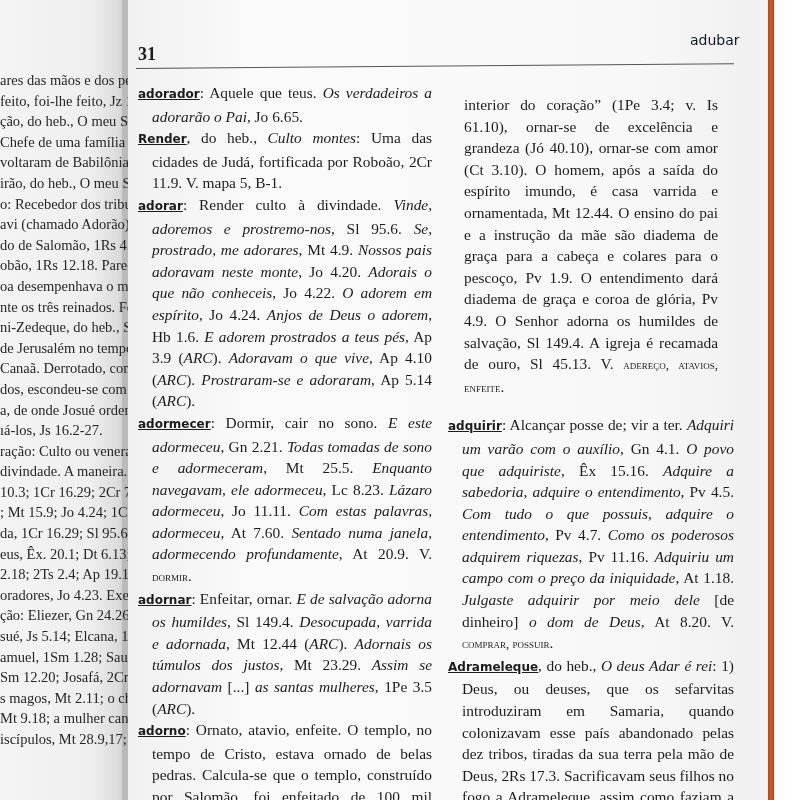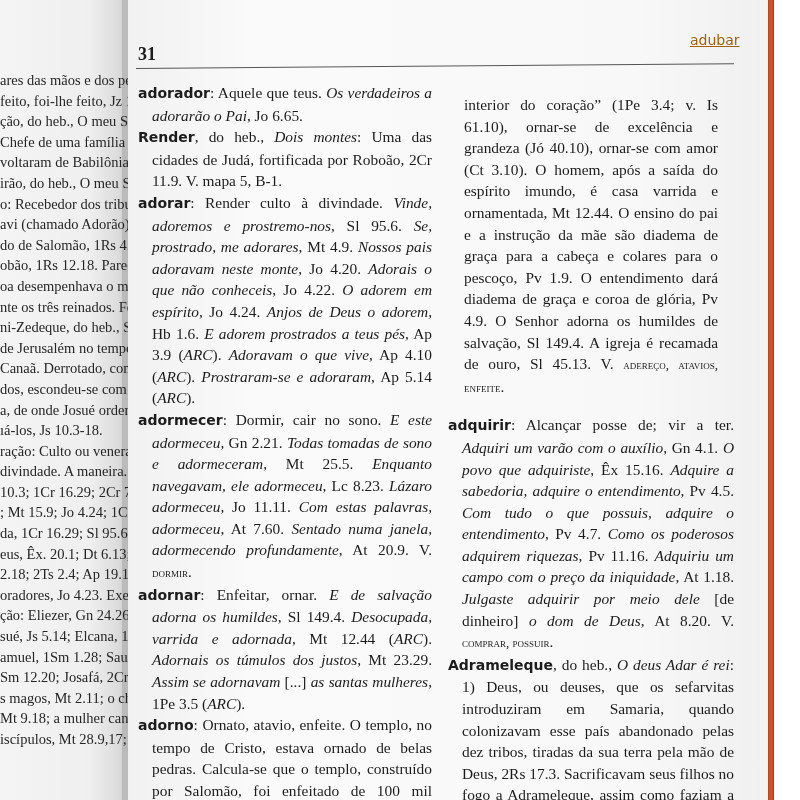--- a/index.html
+++ b/index.html
@@ -34,36 +34,36 @@
   }
   .edge-white { position: absolute; left: 760px; top: 0; width: 8px; height: 800px; background: #f3f3f3; }
   .outside { position: absolute; left: 774px; top: 0; width: 26px; height: 800px; background: #ffffff; }
 
   .header-num {
     position: absolute; left: 138px; top: 44px; font-weight: bold; font-size: 18px;
     font-family: "Liberation Serif", serif;
   }
   .header-word {
     position: absolute; left: 690px; top: 32px; font-size: 14px;
-    font-family: "DejaVu Sans", sans-serif; color: #a16207; text-decoration: underline;
+    font-family: "DejaVu Sans", sans-serif; color: #0f172a;
   }
   .header-rule {
     position: absolute; left: 136px; top: 68px; width: 598px; height: 0;
     border-top: 1.5px solid #555;
     transform: rotate(-0.45deg); transform-origin: left center;
   }
   .col {
     position: absolute; top: 82px;
     font-family: "Liberation Serif", serif; font-size: 15.4px; line-height: 21.6px;
     text-align: justify; hyphens: manual;
   }
   .col.c1 { left: 138px; width: 294px; }
   .col.c2 { left: 448px; width: 286px; top: 78px; }
   .entry { padding-left: 14px; text-indent: -14px; margin: 0; }
-  .hw { font-weight: bold; font-family: "DejaVu Sans", sans-serif; font-size: 14px; }
+  .hw { font-weight: bold; font-family: "DejaVu Sans", sans-serif; font-size: 12px; text-decoration: underline; }
   .it { font-style: italic; }
   .sc { font-variant: small-caps; font-size: 13px; }
   .cont { margin: 16px; padding-left: 0; }
 </style>
 </head>
 <body>
 
 <div class="left-page">
   <div class="lines" id="left-lines">
       <div>ares das mãos e dos pés. G</div>
@@ -76,21 +76,21 @@
       <div>avi (chamado Adorão). 2Sm</div>
       <div>do de Salomão, 1Rs 4.6; e n</div>
       <div>obão, 1Rs 12.18. Parece qu</div>
       <div>oa desempenhava o mesm</div>
       <div>nte os três reinados. Foi ape</div>
       <div>ni-Zedeque, do heb., Senhor</div>
       <div> de Jerusalém no tempo da c</div>
       <div>Canaã. Derrotado, com seu</div>
       <div>dos, escondeu-se com eles</div>
       <div>a, de onde Josué ordenou m</div>
-      <div>ıá-los, Js 10.3-18.</div>
+      <div>ıá-los, Js 16.2-27.</div>
       <div>ração: Culto ou veneração p</div>
       <div> divindade. A maneira. Êx 4</div>
       <div> 10.3; 1Cr 16.29; 2Cr 7.3; N</div>
       <div>; Mt 15.9; Jo 4.24; 1Co 11.1</div>
       <div>da, 1Cr 16.29; Sl 95.6; 99.5; Sl</div>
       <div>eus, Êx. 20.1; Dt 6.13; Mt 4.1</div>
       <div> 2.18; 2Ts 2.4; Ap 19.10. Deu</div>
       <div>oradores, Jo 4.23. Exemplos</div>
       <div>ção: Eliezer, Gn 24.26; Jacó, H</div>
       <div>sué, Js 5.14; Elcana, 1Sm 1.3</div>
@@ -107,21 +107,21 @@
 <div class="edge-white"></div>
 <div class="page-edge"></div>
 <div class="outside"></div>
 
 <div class="header-num">31</div>
 <div class="header-word">adubar</div>
 <div class="header-rule"></div>
 
 <div class="col c1" id="col1">
     <p class="entry"><span class="hw">adorador</span><span>: </span><span>Aquele que teus. </span><span class="it">Os verdadeiros a adorarão o Pai</span><span>, Jo 6.65.</span></p>
-    <p class="entry"><span class="hw">Render</span><span>, </span><span>do heb., </span><span class="it">Dois montes</span><span>: Uma das cidades de Judá, fortificada por Roboão, 2Cr 11.9. V. mapa 5, B-1.</span></p>
+    <p class="entry"><span class="hw">Render</span><span>, </span><span>do heb., </span><span class="it">Culto montes</span><span>: Uma das cidades de Judá, fortificada por Roboão, 2Cr 11.9. V. mapa 5, B-1.</span></p>
     <p class="entry"><span class="hw">adorar</span><span>: </span><span>Render culto à divindade. </span><span class="it">Vinde, adoremos e prostremo-nos</span><span>, Sl 95.6. </span><span class="it">Se, prostrado, me adorares</span><span>, Mt 4.9. </span><span class="it">Nossos pais adoravam neste monte</span><span>, Jo 4.20. </span><span class="it">Adorais o que não conheceis</span><span>, Jo 4.22. </span><span class="it">O adorem em espírito</span><span>, Jo 4.24. </span><span class="it">Anjos de Deus o adorem</span><span>, Hb 1.6. </span><span class="it">E adorem prostrados a teus pés</span><span>, Ap 3.9 (</span><span class="it">ARC</span><span>). </span><span class="it">Adoravam o que vive</span><span>, Ap 4.10 (</span><span class="it">ARC</span><span>). </span><span class="it">Prostraram-se e adoraram</span><span>, Ap 5.14 (</span><span class="it">ARC</span><span>).</span></p>
     <p class="entry"><span class="hw">adormecer</span><span>: </span><span>Dormir, cair no sono. </span><span class="it">E este adormeceu</span><span>, Gn 2.21. </span><span class="it">Todas tomadas de sono e adormeceram</span><span>, Mt 25.5. </span><span class="it">Enquanto navegavam, ele adormeceu</span><span>, Lc 8.23. </span><span class="it">Lázaro adormeceu</span><span>, Jo 11.11. </span><span class="it">Com estas palavras, adormeceu</span><span>, At 7.60. </span><span class="it">Sentado numa janela, adormecendo profundamente</span><span>, At 20.9. V. </span><span class="sc">dormir</span><span>.</span></p>
     <p class="entry"><span class="hw">adornar</span><span>: </span><span>Enfeitar, ornar. </span><span class="it">E de salvação adorna os humildes</span><span>, Sl 149.4. </span><span class="it">Desocupada, varrida e adornada</span><span>, Mt 12.44 (</span><span class="it">ARC</span><span>). </span><span class="it">Adornais os túmulos dos justos</span><span>, Mt 23.29. </span><span class="it">Assim se adornavam</span><span> [...] </span><span class="it">as santas mulheres</span><span>, 1Pe 3.5 (</span><span class="it">ARC</span><span>).</span></p>
     <p class="entry"><span class="hw">adorno</span><span>: </span><span>Ornato, atavio, enfeite. O templo, no tempo de Cristo, estava ornado de belas pedras. Calcula-se que o templo, construído por Salomão, foi enfeitado de 100 mil talentos de ouro e 1 milhão de talentos de prata, além das pedras preciosas em abundância. A história desse templo demonstra cabalmente que não se alcançam os objetos espirituais por meio da ostentação de grandeza terrestre. Babi-</span></p>
   </div>
 <div class="col c2" id="col2">
     <p class="cont"><span>interior do coração” (1Pe 3.4; v. Is 61.10), ornar-se de excelência e grandeza (Jó 40.10), ornar-se com amor (Ct 3.10). O homem, após a saída do espírito imundo, é casa varrida e ornamentada, Mt 12.44. O ensino do pai e a instrução da mãe são diadema de graça para a cabeça e colares para o pescoço, Pv 1.9. O entendimento dará diadema de graça e coroa de glória, Pv 4.9. O Senhor adorna os humildes de salvação, Sl 149.4. A igreja é recamada de ouro, Sl 45.13. V. </span><span class="sc">adereço, atavios, enfeite</span><span>.</span></p>
     <p class="entry"><span class="hw">adquirir</span><span>: </span><span>Alcançar posse de; vir a ter. </span><span class="it">Adquiri um varão com o auxílio</span><span>, Gn 4.1. </span><span class="it">O povo que adquiriste</span><span>, Êx 15.16. </span><span class="it">Adquire a sabedoria, adquire o entendimento</span><span>, Pv 4.5. </span><span class="it">Com tudo o que possuis, adquire o entendimento</span><span>, Pv 4.7. </span><span class="it">Como os poderosos adquirem riquezas</span><span>, Pv 11.16. </span><span class="it">Adquiriu um campo com o preço da iniquidade</span><span>, At 1.18. </span><span class="it">Julgaste adquirir por meio dele</span><span> [de dinheiro] </span><span class="it">o dom de Deus</span><span>, At 8.20. V. </span><span class="sc">comprar, possuir</span><span>.</span></p>
     <p class="entry"><span class="hw">Adrameleque</span><span>, </span><span>do heb., </span><span class="it">O deus Adar é rei</span><span>: 1) Deus, ou deuses, que os sefarvitas introduziram em Samaria, quando colonizavam esse país abandonado pelas dez tribos, tiradas da sua terra pela mão de Deus, 2Rs 17.3. Sacrificavam seus filhos no fogo a Adrameleque, assim como faziam a Moloque. 2) Um dos dois filhos de Senaqueribe, rei da Assíria, que mataram seu pai, quando este adorava prostrado perante seu deus, Nisroque, 2Rs 19.37; Is 37.38.</span></p>
   </div>

